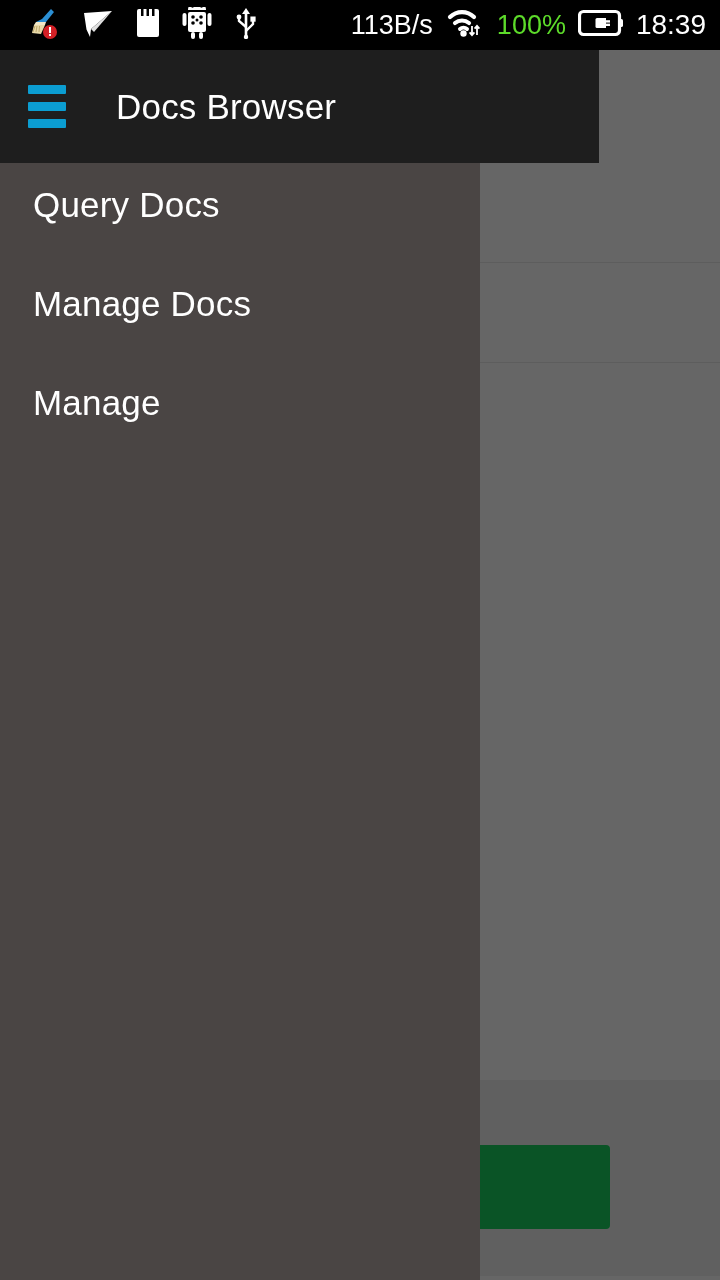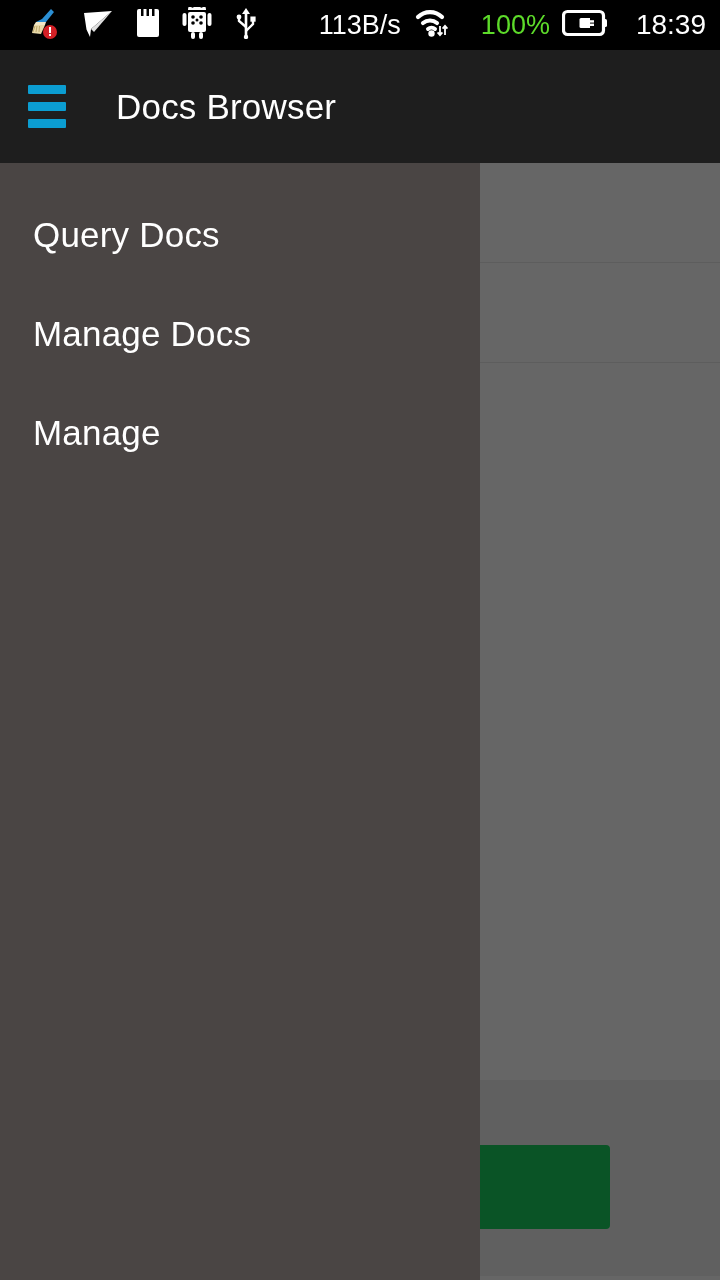--- a/index.html
+++ b/index.html
@@ -23,29 +23,28 @@
     background:#000000;
     display:flex; align-items:center;
     padding:0 14px 0 28px;
   }
   #status-left { display:flex; align-items:center; gap:22px; flex:0 0 auto; }
   #status-right { display:flex; align-items:center; gap:12px; margin-left:auto; }
   .sicon { display:block; }
   .status-text {
     color:#ffffff; font-size:27px; letter-spacing:0px; line-height:1;
     font-family:"Liberation Sans", sans-serif;
-    margin-left:16px;
   }
   .status-text.battery { color:#5ddb2a; }
   .status-text.clock { font-size:28px; }
 
   
   #app-bar {
     position:absolute; top:50px; left:0;
-    width:720px; height:113px;
+    width:599px; height:113px;
     background:#1e1e1e;
     display:flex; align-items:center;
   }
   #menu-button {
     width:46px; height:46px;
     margin-left:28px;
     display:flex; flex-direction:column; justify-content:center; gap:8px;
     cursor:pointer;
   }
   #menu-button .bar {
@@ -94,21 +93,21 @@
   
   #drawer {
     position:absolute; top:163px; left:0;
     width:480px; height:1117px;
     background:#4a4544;
     padding-top:22px;
     z-index:5;
   }
   .drawer-item {
     height:99px;
-    display:flex; align-items:center;
+    display:flex; align-items:flex-start;
     padding-left:33px;
     cursor:pointer;
   }
   .drawer-item-label {
     color:#ffffff;
     font-size:35px;
     font-weight:400;
     letter-spacing:0.2px;
     white-space:nowrap;
   }

